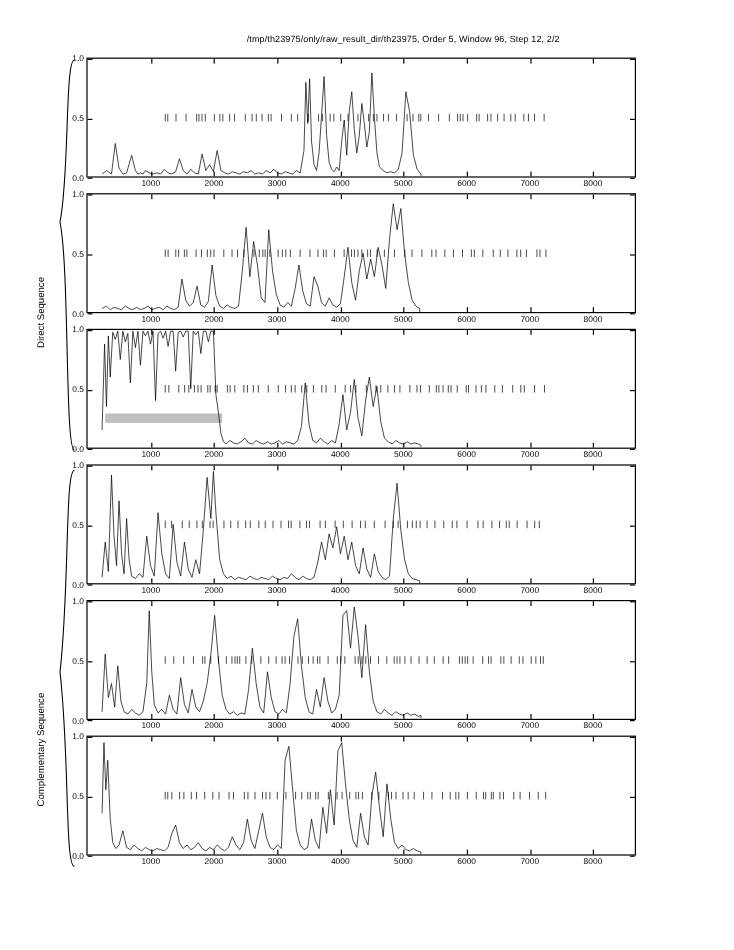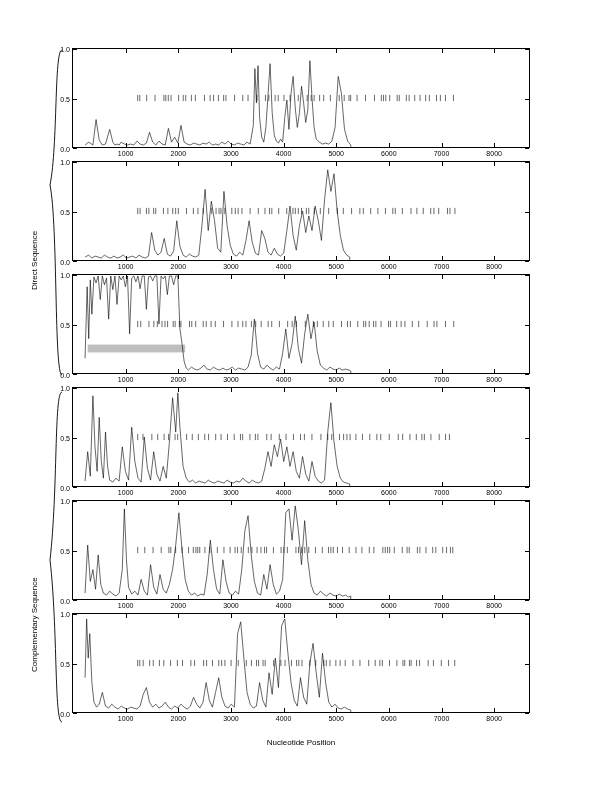--- a/index.html
+++ b/index.html
@@ -132,20 +132,21 @@
     width: 458px;
     text-align: center;
     font-size: 8px;
   }
 </style>
 </head>
 <body>
 
 <div id="page">
 
+  <div class="fig-title">/tmp/th23975/only/raw_result_dir/th23975, Order 5, Window 96, Step 12, 2/2</div>
 
   <div class="panels" id="panel-stack">
       <div class="panel" style="top: 0px;">
         <div class="ytick " style="top: 99px;"></div>
         <div class="ytick r" style="top: 99px;"></div>
         <div class="ytick " style="top: 50px;"></div>
         <div class="ytick r" style="top: 50px;"></div>
         <div class="ytick " style="top: 0px;"></div>
         <div class="ytick r" style="top: 0px;"></div>
         <div class="ylabels">
@@ -771,21 +772,20 @@
               <line x1="369.9" x2="369.9" y1="46.8" y2="53.2" stroke="#000" stroke-width="0.6"></line>
               <line x1="377.2" x2="377.2" y1="46.8" y2="53.2" stroke="#000" stroke-width="0.6"></line>
               <line x1="383.4" x2="383.4" y1="46.8" y2="53.2" stroke="#000" stroke-width="0.6"></line>
             </g>
             <path d="M12.11 100.00 M12.11 65.00 L13.69 5.00 L15.27 45.00 L16.85 20.00 L18.95 70.00 L21.06 90.00 L23.69 95.00 L26.32 92.00 L29.48 80.00 L32.64 94.00 L35.80 96.00 L38.96 92.00 L42.11 95.00 L45.27 97.00 L48.43 94.00 L51.59 96.00 L54.75 97.00 L57.91 95.00 L61.07 96.00 L64.23 97.00 L67.38 94.00 L70.54 82.00 L73.70 75.00 L76.86 90.00 L80.02 95.00 L83.18 92.00 L86.34 96.00 L89.49 94.00 L92.65 90.00 L95.81 95.00 L98.97 97.00 L102.13 94.00 L105.29 96.00 L108.45 92.00 L111.60 95.00 L114.76 97.00 L117.92 94.00 L121.08 85.00 L124.24 92.00 L127.40 96.00 L130.56 90.00 L133.71 70.00 L136.87 88.00 L140.03 95.00 L143.19 80.00 L146.35 65.00 L149.51 85.00 L152.67 94.00 L155.83 96.00 L158.98 92.00 L162.14 95.00 L165.30 20.00 L168.46 8.00 L171.62 45.00 L174.78 80.00 L177.94 92.00 L181.09 96.00 L184.25 94.00 L187.41 70.00 L190.57 88.00 L193.73 95.00 L196.89 60.00 L200.05 82.00 L203.20 45.00 L206.36 75.00 L209.52 12.00 L212.68 5.00 L215.84 40.00 L219.00 70.00 L222.16 88.00 L225.31 94.00 L228.47 65.00 L231.63 85.00 L234.79 92.00 L237.95 50.00 L241.11 30.00 L244.27 60.00 L247.43 85.00 L250.58 40.00 L253.74 70.00 L256.90 90.00 L260.06 95.00 L263.22 92.00 L266.38 96.00 L269.54 97.00 L272.69 95.00 L275.85 97.00 L279.01 98.00 L279.01 100.00" fill="none" stroke="#000" stroke-width="0.6" vector-effect="non-scaling-stroke"></path>
           </svg>
         </div>
       </div>
     </div>
 
-  <div class="xaxis-title">Nucleotide Position</div>
 
   <div class="ylabel-group" style="left:30px; top:290px;">Direct Sequence</div>
   <div class="ylabel-group" style="left:30px; top:672px;">Complementary Sequence</div>
 
   <svg class="brace" width="72" height="792" style="pointer-events:none;">
     <path d="M62 50 C 54 50, 58 145, 50 185 C 58 225, 54 375, 62 375" fill="none" stroke="#000" stroke-width="0.9"></path>
     <path d="M62 392 C 54 392, 58 490, 50 560 C 58 630, 54 722, 62 722" fill="none" stroke="#000" stroke-width="0.9"></path>
   </svg>
 
 </div>

